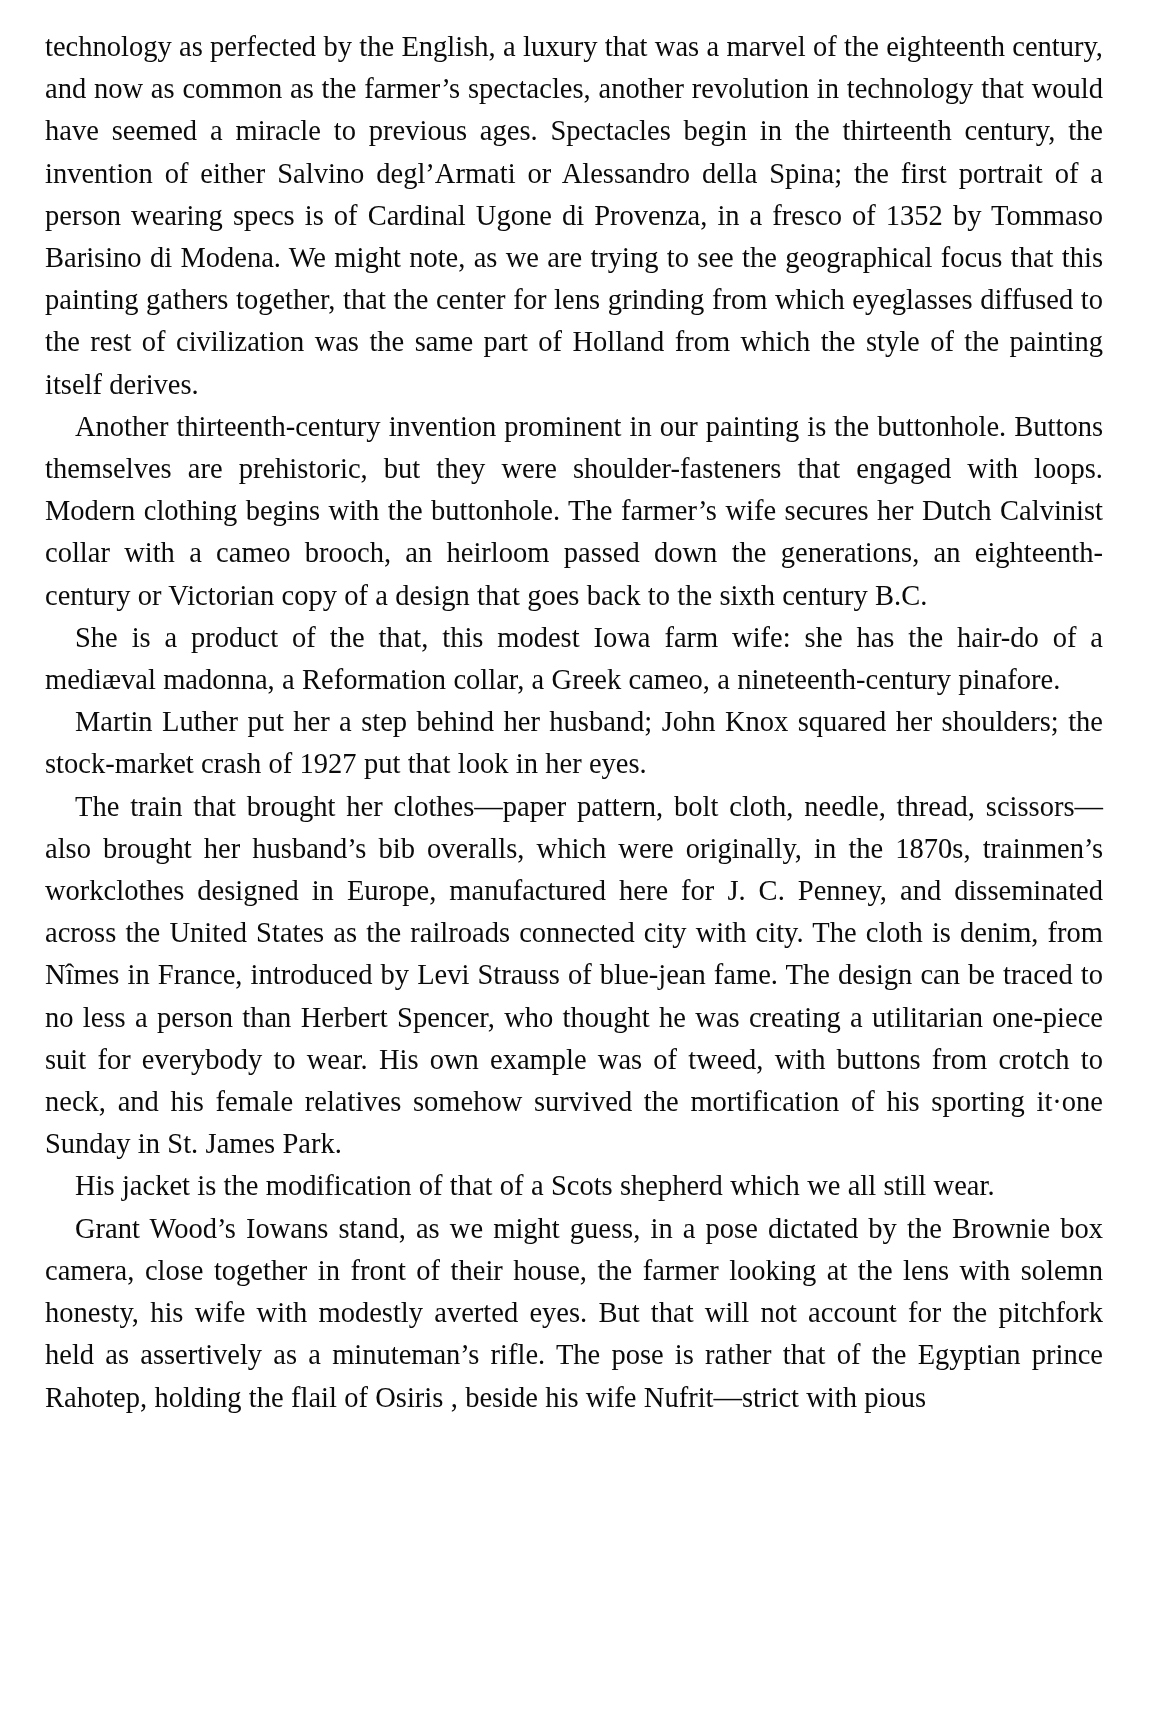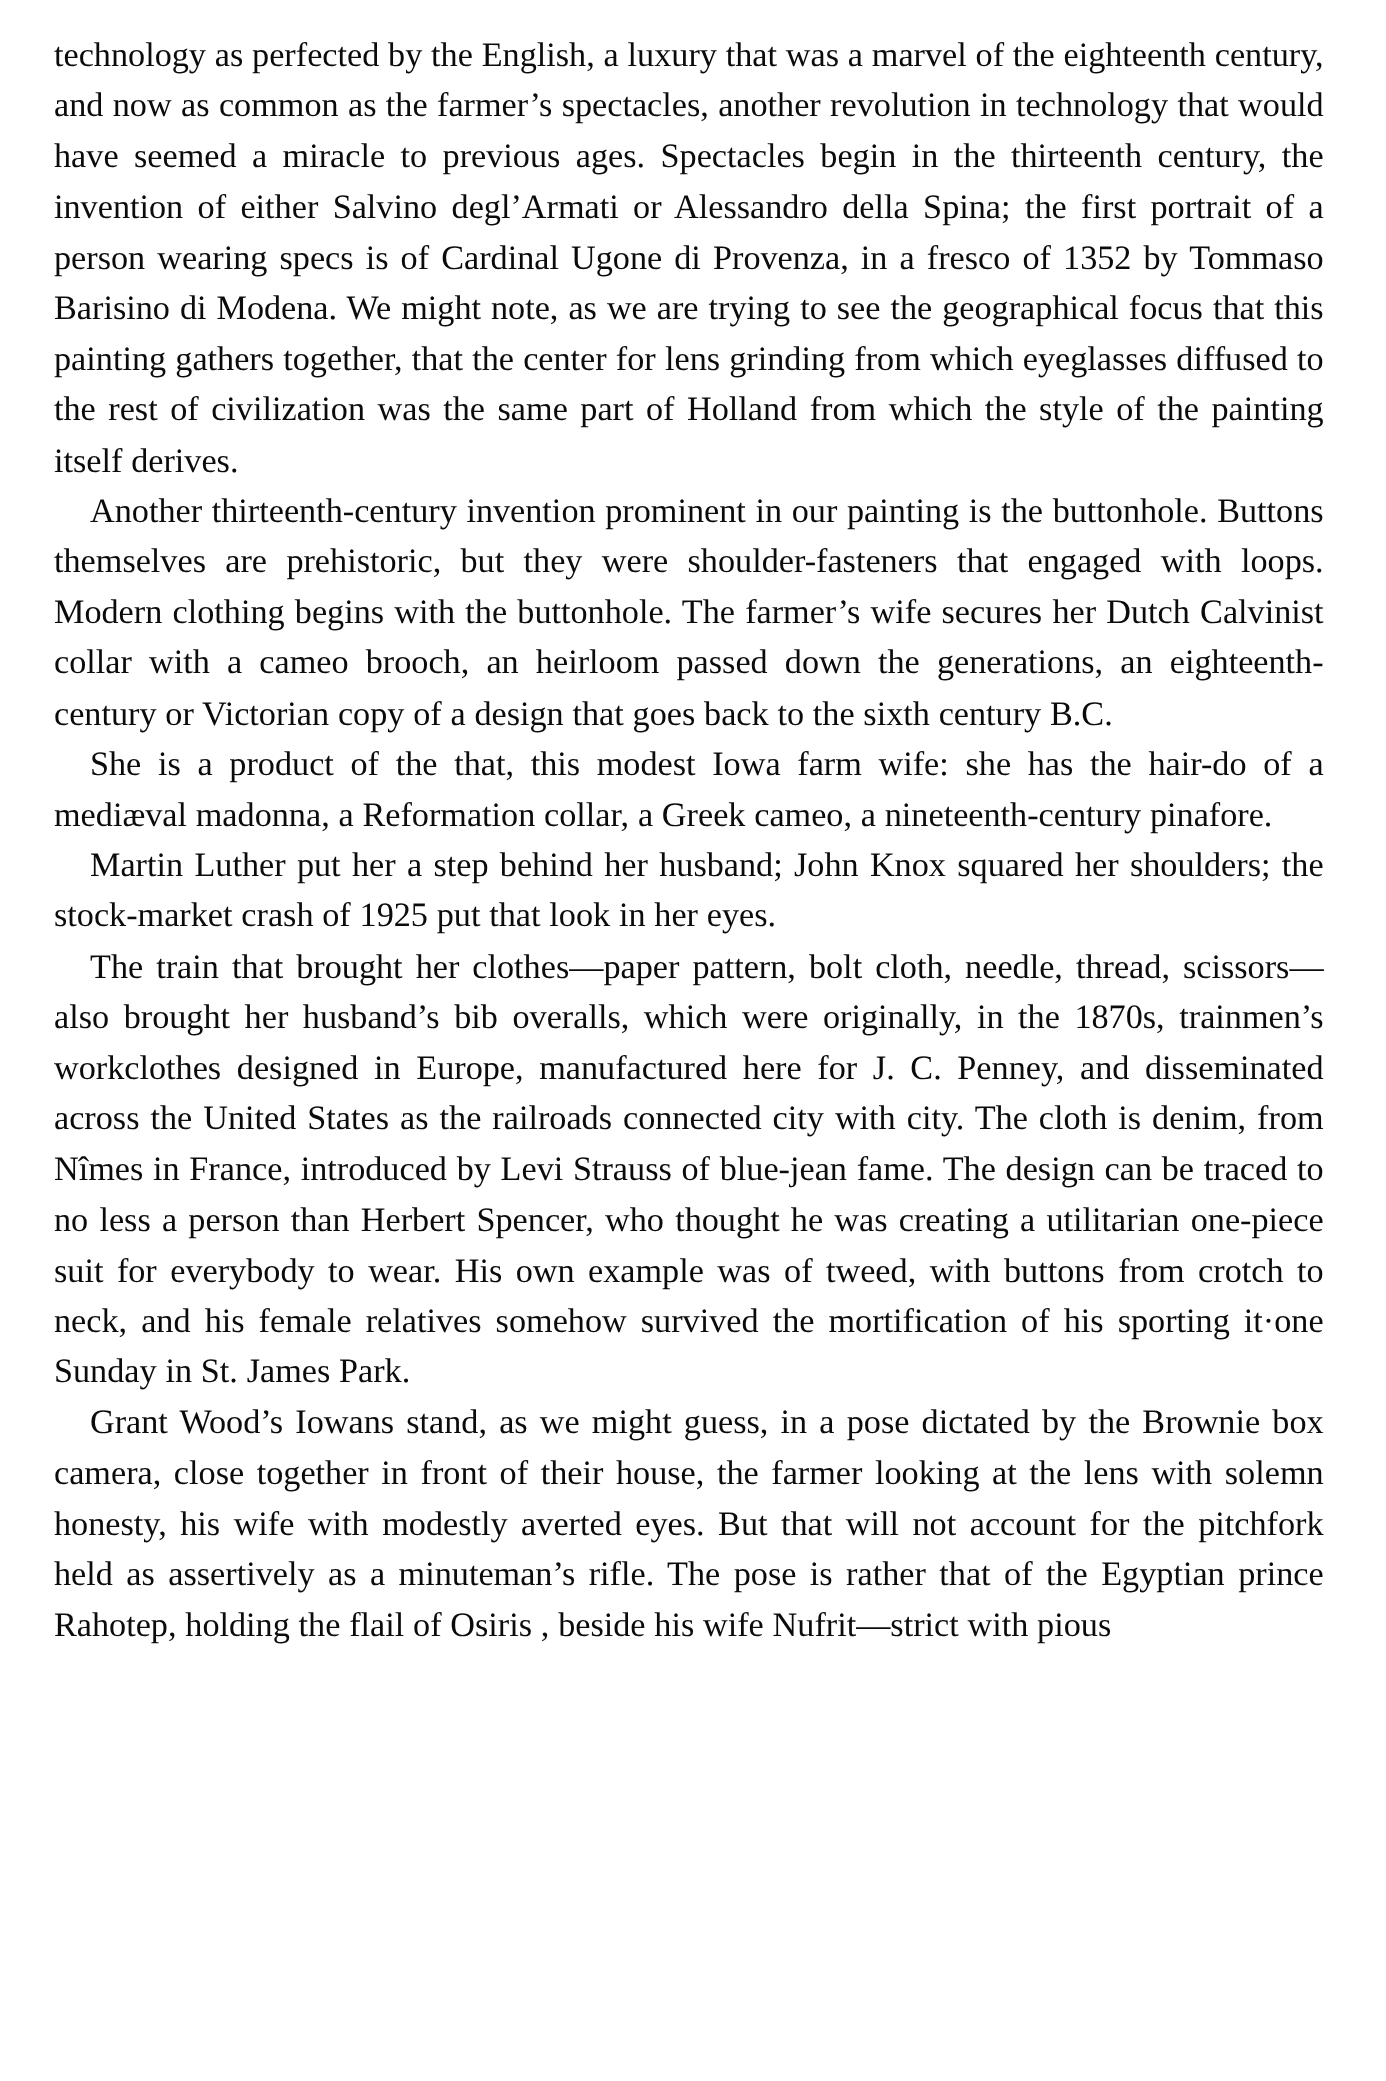--- a/index.html
+++ b/index.html
@@ -39,17 +39,18 @@
   }
 </style>
 </head>
 <body>
 
 <div class="page">
   <div class="body-text">
     <p class="para">technology as perfected by the English, a luxury that was a marvel of the eighteenth century, and now as common as the farmer’s spectacles, another revolution in technology that would have seemed a miracle to previous ages. Spectacles begin in the thirteenth century, the invention of either Salvino degl’Armati or Alessandro della Spina; the first portrait of a person wearing specs is of Cardinal Ugone di Provenza, in a fresco of 1352 by Tommaso Barisino di Modena. We might note, as we are trying to see the geographical focus that this painting gathers together, that the center for lens grinding from which eyeglasses diffused to the rest of civilization was the same part of Holland from which the style of the painting itself derives.</p>
     <p class="para indent">Another thirteenth-century invention prominent in our painting is the buttonhole. Buttons themselves are prehistoric, but they were shoulder-fasteners that engaged with loops. Modern clothing begins with the buttonhole. The farmer’s wife secures her Dutch Calvinist collar with a cameo brooch, an heirloom passed down the generations, an eighteenth-century or Victorian copy of a design that goes back to the sixth century B.C.</p>
     <p class="para indent">She is a product of the that, this modest Iowa farm wife: she has the hair-do of a mediæval madonna, a Reformation collar, a Greek cameo, a nineteenth-century pinafore.</p>
-    <p class="para indent">Martin Luther put her a step behind her husband; John Knox squared her shoulders; the stock-market crash of 1925 put that look in her eyes.</p>
+    <p class="para indent">Martin Luther put her a step behind her husband; John Knox squared her shoulders; the stock-market crash of 1927 put that look in her eyes.</p>
     <p class="para indent">The train that brought her clothes—paper pattern, bolt cloth, needle, thread, scissors—also brought her husband’s bib overalls, which were originally, in the 1870s, trainmen’s workclothes designed in Europe, manufactured here for J. C. Penney, and disseminated across the United States as the railroads connected city with city. The cloth is denim, from Nîmes in France, introduced by Levi Strauss of blue-jean fame. The design can be traced to no less a person than Herbert Spencer, who thought he was creating a utilitarian one-piece suit for everybody to wear. His own example was of tweed, with buttons from crotch to neck, and his female relatives somehow survived the mortification of his sporting it·one Sunday in St. James Park.</p>
+    <p class="para indent">His jacket is the modification of that of a Scots shepherd which we all still wear.</p>
     <p class="para indent">Grant Wood’s Iowans stand, as we might guess, in a pose dictated by the Brownie box camera, close together in front of their house, the farmer looking at the lens with solemn honesty, his wife with modestly averted eyes. But that will not account for the pitchfork held as assertively as a minuteman’s rifle. The pose is rather that of the Egyptian prince Rahotep, holding the flail of Osiris , beside his wife Nufrit—strict with pious</p>
   </div>
 </div>
 
 </body></html>

